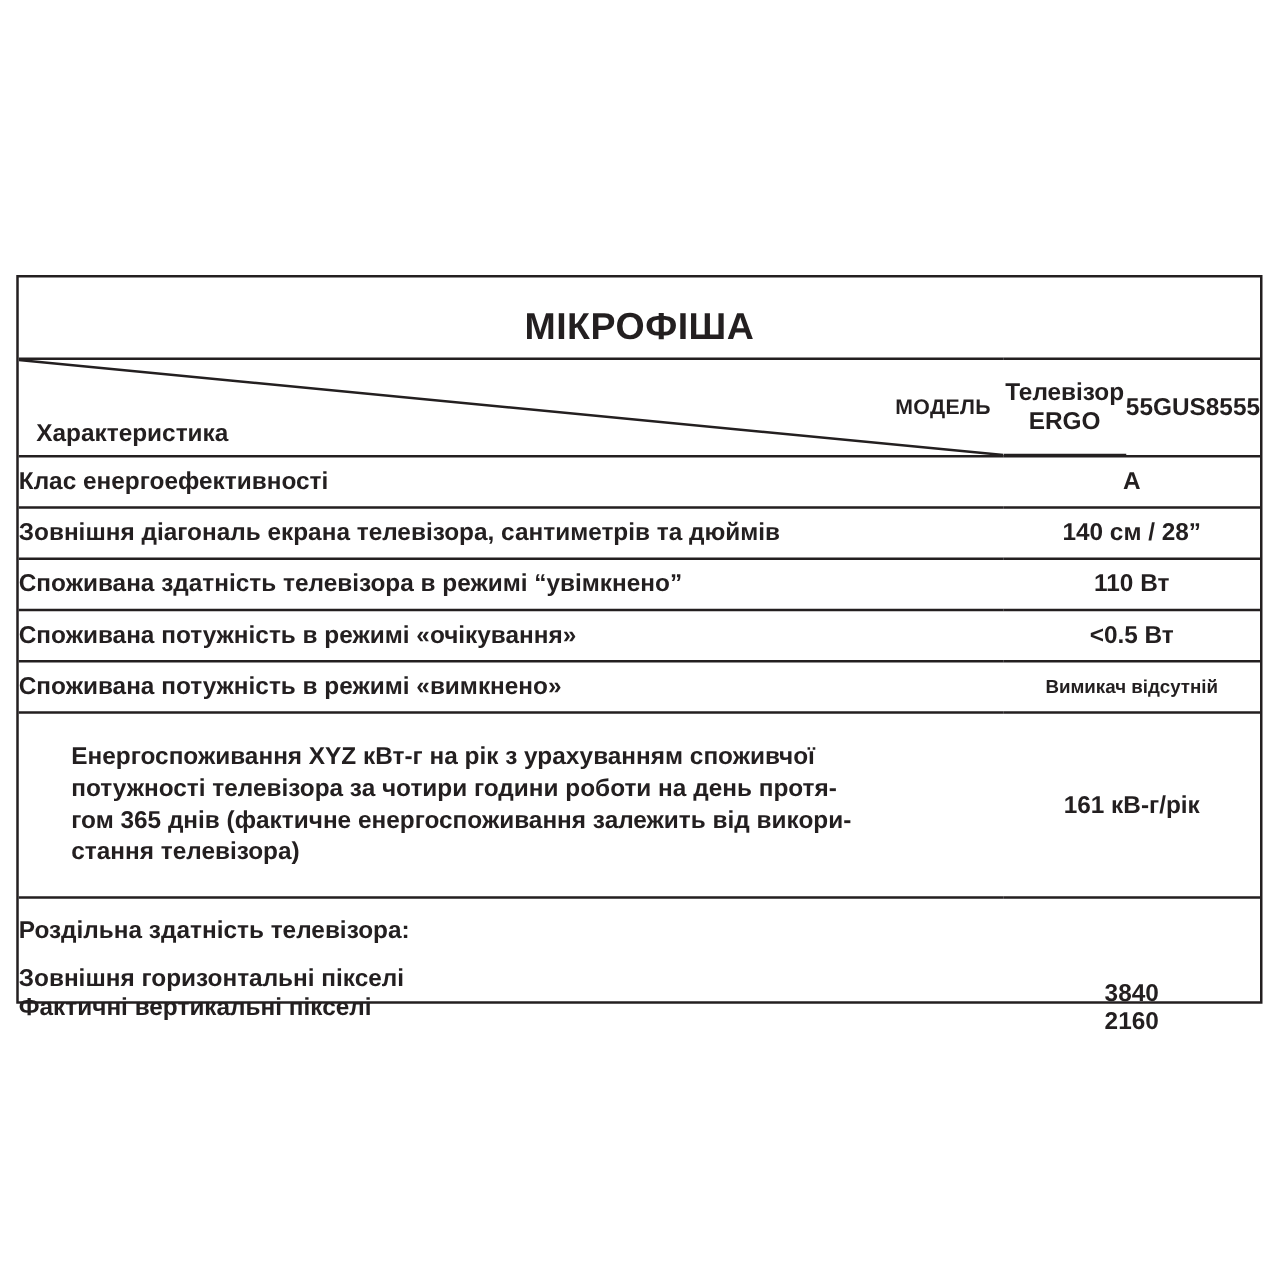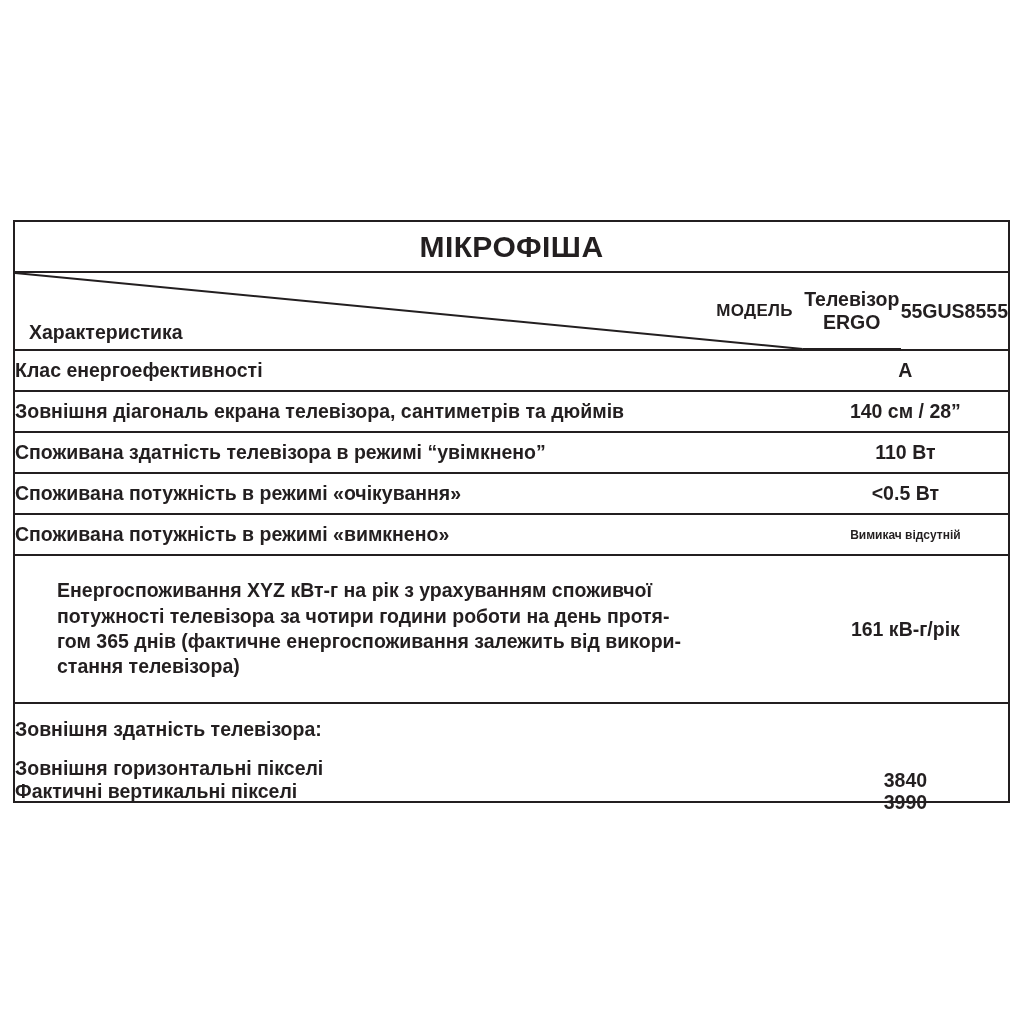--- a/index.html
+++ b/index.html
@@ -26,20 +26,21 @@
     box-sizing: border-box;
     border: 2.5px solid #231f20;
     background: #ffffff;
   }
 
   .tbl {
     width: 100%;
     height: 100%;
     border-collapse: collapse;
     table-layout: fixed;
+    margin-top: 15px;
   }
   .tbl td {
     border: 0;
     padding: 0;
     vertical-align: middle;
   }
 
   
   .title-row td {
     height: 49px;
@@ -116,21 +117,21 @@
     font-weight: 700;
     line-height: 1.15;
   }
   .c-value {
     border-left: 2.5px solid #231f20;
     text-align: center;
     font-size: 19.5px;
     font-weight: 700;
   }
   .c-value.small {
-    font-size: 12px;
+    font-size: 15px;
   }
 
   
   .energy-row td {
     height: 146px;
     border-bottom: 2.2px solid #231f20;
     vertical-align: middle;
   }
   .energy-text {
     padding: 0 14px 0 14px;
@@ -224,26 +225,26 @@
           <p>Енергоспоживання XYZ  кВт-г на рік з урахуванням споживчої</p>
           <p>потужності телевізора за чотири години роботи на день протя-</p>
           <p>гом 365 днів (фактичне енергоспоживання залежить від викори-</p>
           <p>стання телевізора)</p>
         </td>
         <td class="c-value">161 кВ-г/рік</td>
       </tr>
 
       <tr class="res-row">
         <td class="res-left">
-          <div class="res-heading">Зовнішня здатність телевізора:</div>
+          <div class="res-heading">Роздільна здатність телевізора:</div>
           <div>Зовнішня горизонтальні пікселі</div>
           <div>Фактичні вертикальні пікселі</div>
         </td>
         <td class="res-right">
           <div class="res-spacer">Роздільна здатність телевізора:</div>
           <div>3840</div>
-          <div>3990</div>
+          <div>2160</div>
         </td>
       </tr>
 
     </tbody>
   </table>
 </div>
 
 </body></html>

